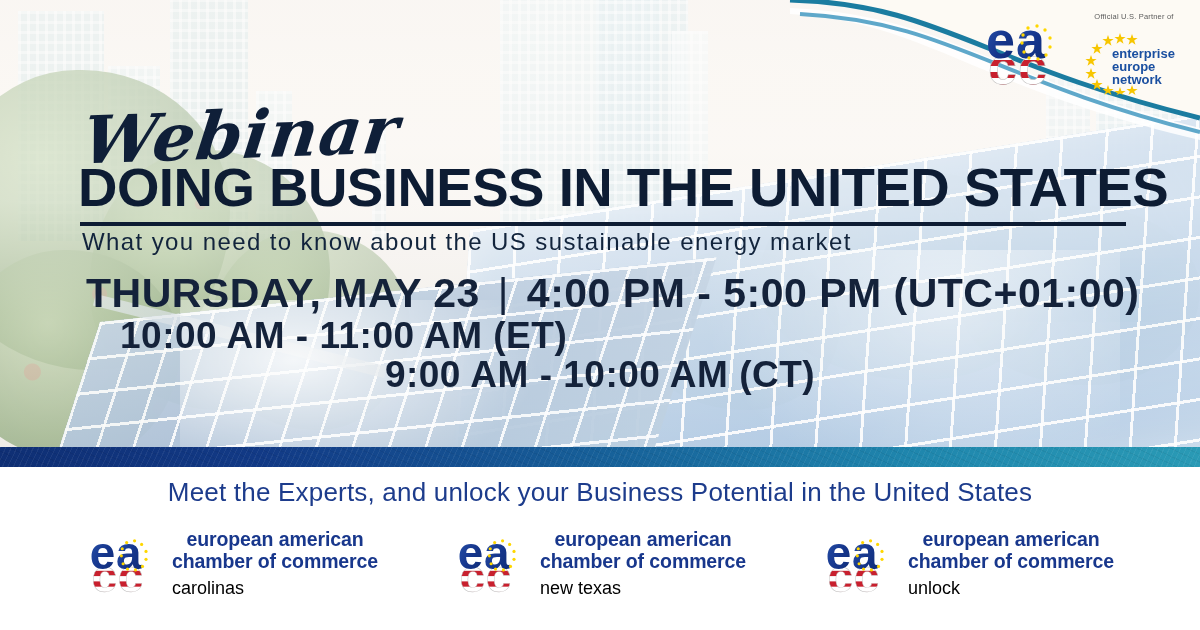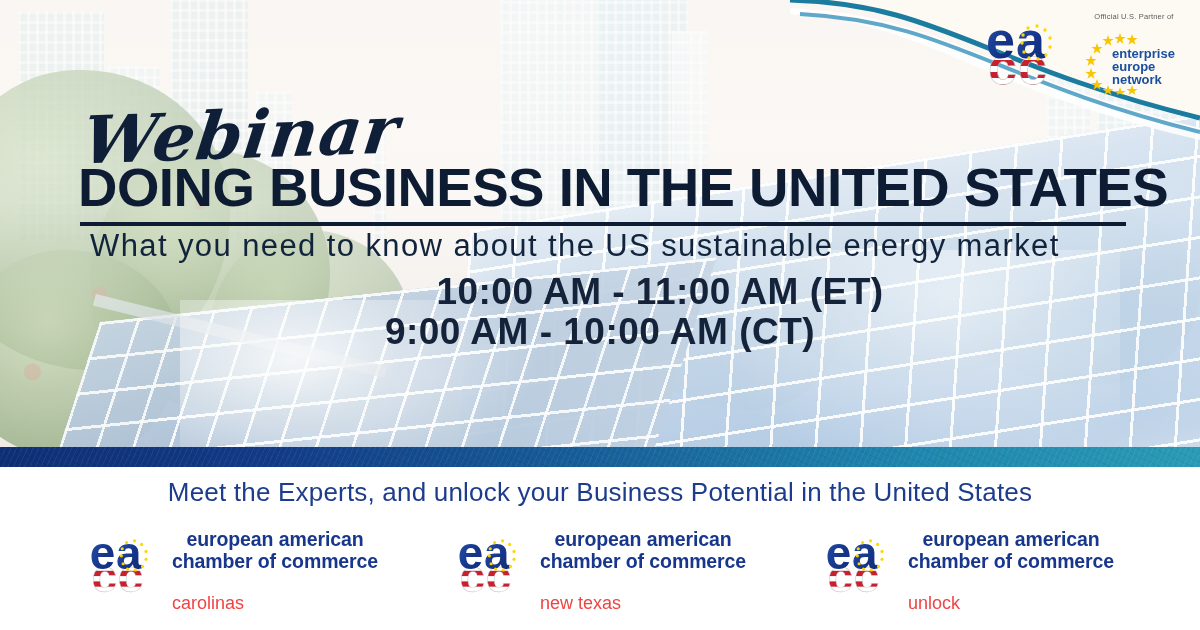--- a/index.html
+++ b/index.html
@@ -161,32 +161,32 @@
     font-weight:bold; font-size:53px; line-height:.95;
     color:#0d1c33; letter-spacing:-.5px;
     transform:scaleX(1.03); transform-origin:left center;
     white-space:nowrap;
   }
   .rule{
     position:absolute; left:80px; top:222px; width:1046px; height:4px; background:#0d1c33;
   }
   .subhead{
     position:absolute; left:82px; top:228px; width:1048px;
-    font-size:31px; font-weight:300; color:#12243c;
-    letter-spacing:1.4px; white-space:nowrap;margin-left:8px;
+    font-size:24px; font-weight:300; color:#12243c;
+    letter-spacing:1.4px; white-space:nowrap;
   }
 
   .times{
     position:absolute; left:0; top:272px; width:1200px;
     font-family:"Liberation Sans Narrow","Liberation Sans", sans-serif;
     font-weight:bold; color:#14223a;
   }
   .time-line{ white-space:nowrap; line-height:1.07; }
   .time-1{ font-size:41px; padding-left:86px; letter-spacing:.5px; }
-  .time-2{ font-size:37px; text-align:center; padding-left:120px; letter-spacing:.5px; }
+  .time-2{ font-size:37px; padding-left:120px; letter-spacing:.5px; }
   .time-3{ font-size:37px; text-align:center; letter-spacing:.5px; }
   .sep{ display:inline-block; padding:0 6px; font-weight:normal; }
 
   
   .band{
     position:absolute; left:0; top:447px; width:1200px; height:20px;
     background:linear-gradient(90deg,#0f2f74 0%, #123a86 22%, #176099 50%, #1f86ad 76%, #2a9ab5 100%);
   }
   .band-tex{
     position:absolute; inset:0; opacity:.28;
@@ -203,21 +203,21 @@
   }
   .logo-row{
     position:absolute; left:0; top:58px; width:1200px;
     display:flex; justify-content:space-around; align-items:flex-start; padding:0 48px;
   }
   .eacc-logo{ display:flex; align-items:flex-start; gap:10px; }
   .eacc-text{ display:flex; flex-direction:column; padding-top:4px; }
   .eacc-name{
     font-size:19.5px; font-weight:bold; color:#18378c; line-height:1.12; letter-spacing:-.1px;text-align:center;
   }
-  .eacc-city{ font-size:18px; color:#ef4444; margin-top:20px; font-weight:400; }
+  .eacc-city{ font-size:18px; color:#000000; margin-top:5px; font-weight:400; }
 
   svg{ display:block; }
 </style>
 </head>
 <body>
 
 <div id="poster">
 
   <div class="hero">
     <div class="sky"></div>
@@ -348,20 +348,25 @@
     <div class="hero-text">
       <div class="script-webinar">Webinar</div>
 
       <div class="headline">DOING BUSINESS IN THE UNITED STATES</div>
 
       <div class="rule"></div>
 
       <div class="subhead">What you need to know about the US sustainable energy market</div>
 
       <div class="times">
+        <div class="time-line time-1">
+          <span>THURSDAY, MAY 23</span>
+          <span class="sep">|</span>
+          <span>4:00 PM - 5:00 PM (UTC+01:00)</span>
+        </div>
         <div class="time-line time-2">10:00 AM - 11:00 AM (ET)</div>
         <div class="time-line time-3">9:00 AM - 10:00 AM (CT)</div>
       </div>
     </div>
   </div>
 
   <div class="band">
     <div class="band-tex"></div>
   </div>
 

